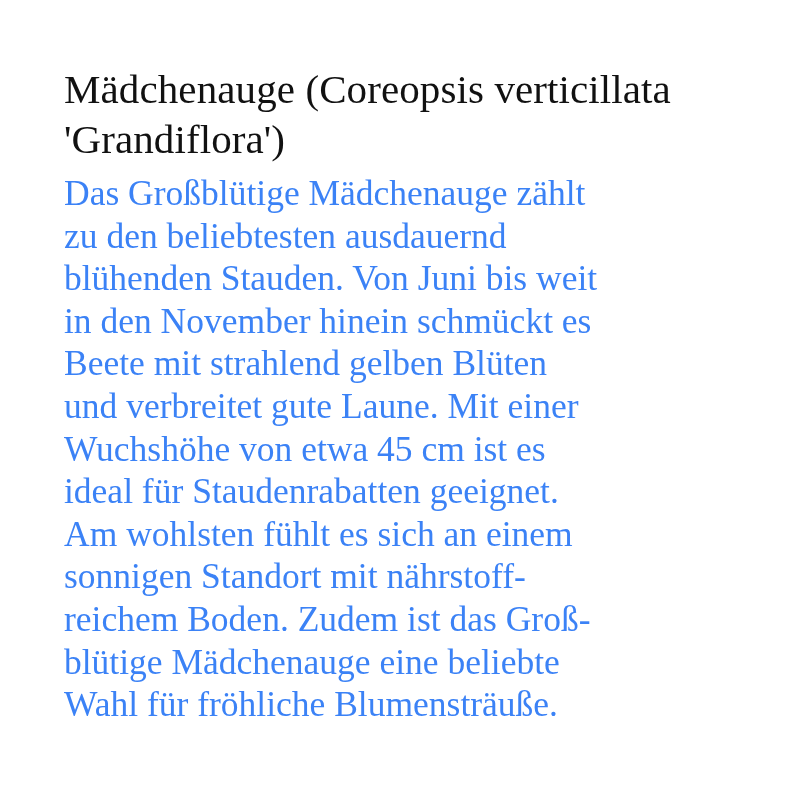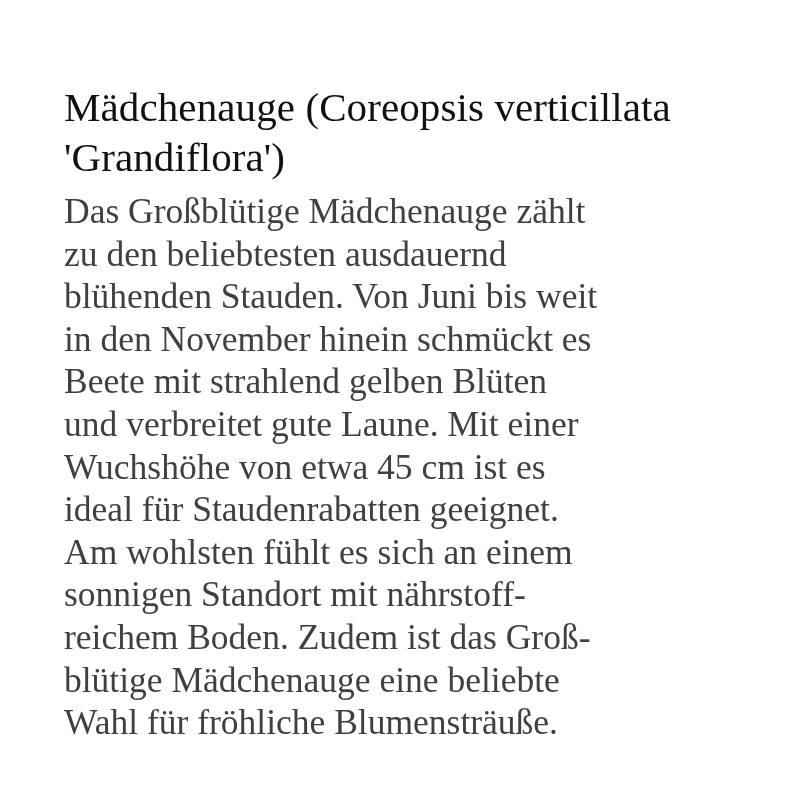--- a/index.html
+++ b/index.html
@@ -11,39 +11,39 @@
     height: 797px;
     background: #ffffff;
     font-family: "Liberation Serif", serif;
     color: #000000;
     overflow: hidden;
   }
   .page {
     box-sizing: border-box;
     width: 797px;
     height: 642px;
-    padding: 82px 64px 0 64px;
+    padding: 64px 64px 0 64px;
     background: #ffffff;
   }
   .plant-title {
     font-family: "Liberation Serif", serif;
     font-size: 41px;
     line-height: 1.22;
     font-weight: 400;
     letter-spacing: 0.1px;
     color: #111111;
     margin: 0 0 8px 0;
     max-width: 660px;
   }
   .plant-description {
     font-family: "Liberation Serif", serif;
     font-size: 35.5px;
     line-height: 1.20;
     font-weight: 400;
-    color: #404040;
+    color: #3b82f6;
     margin: 0;
     max-width: 672px;
     white-space: pre-line;
     letter-spacing: 0px;
   }
 </style>
 </head>
 <body>
 
 <div class="page">

